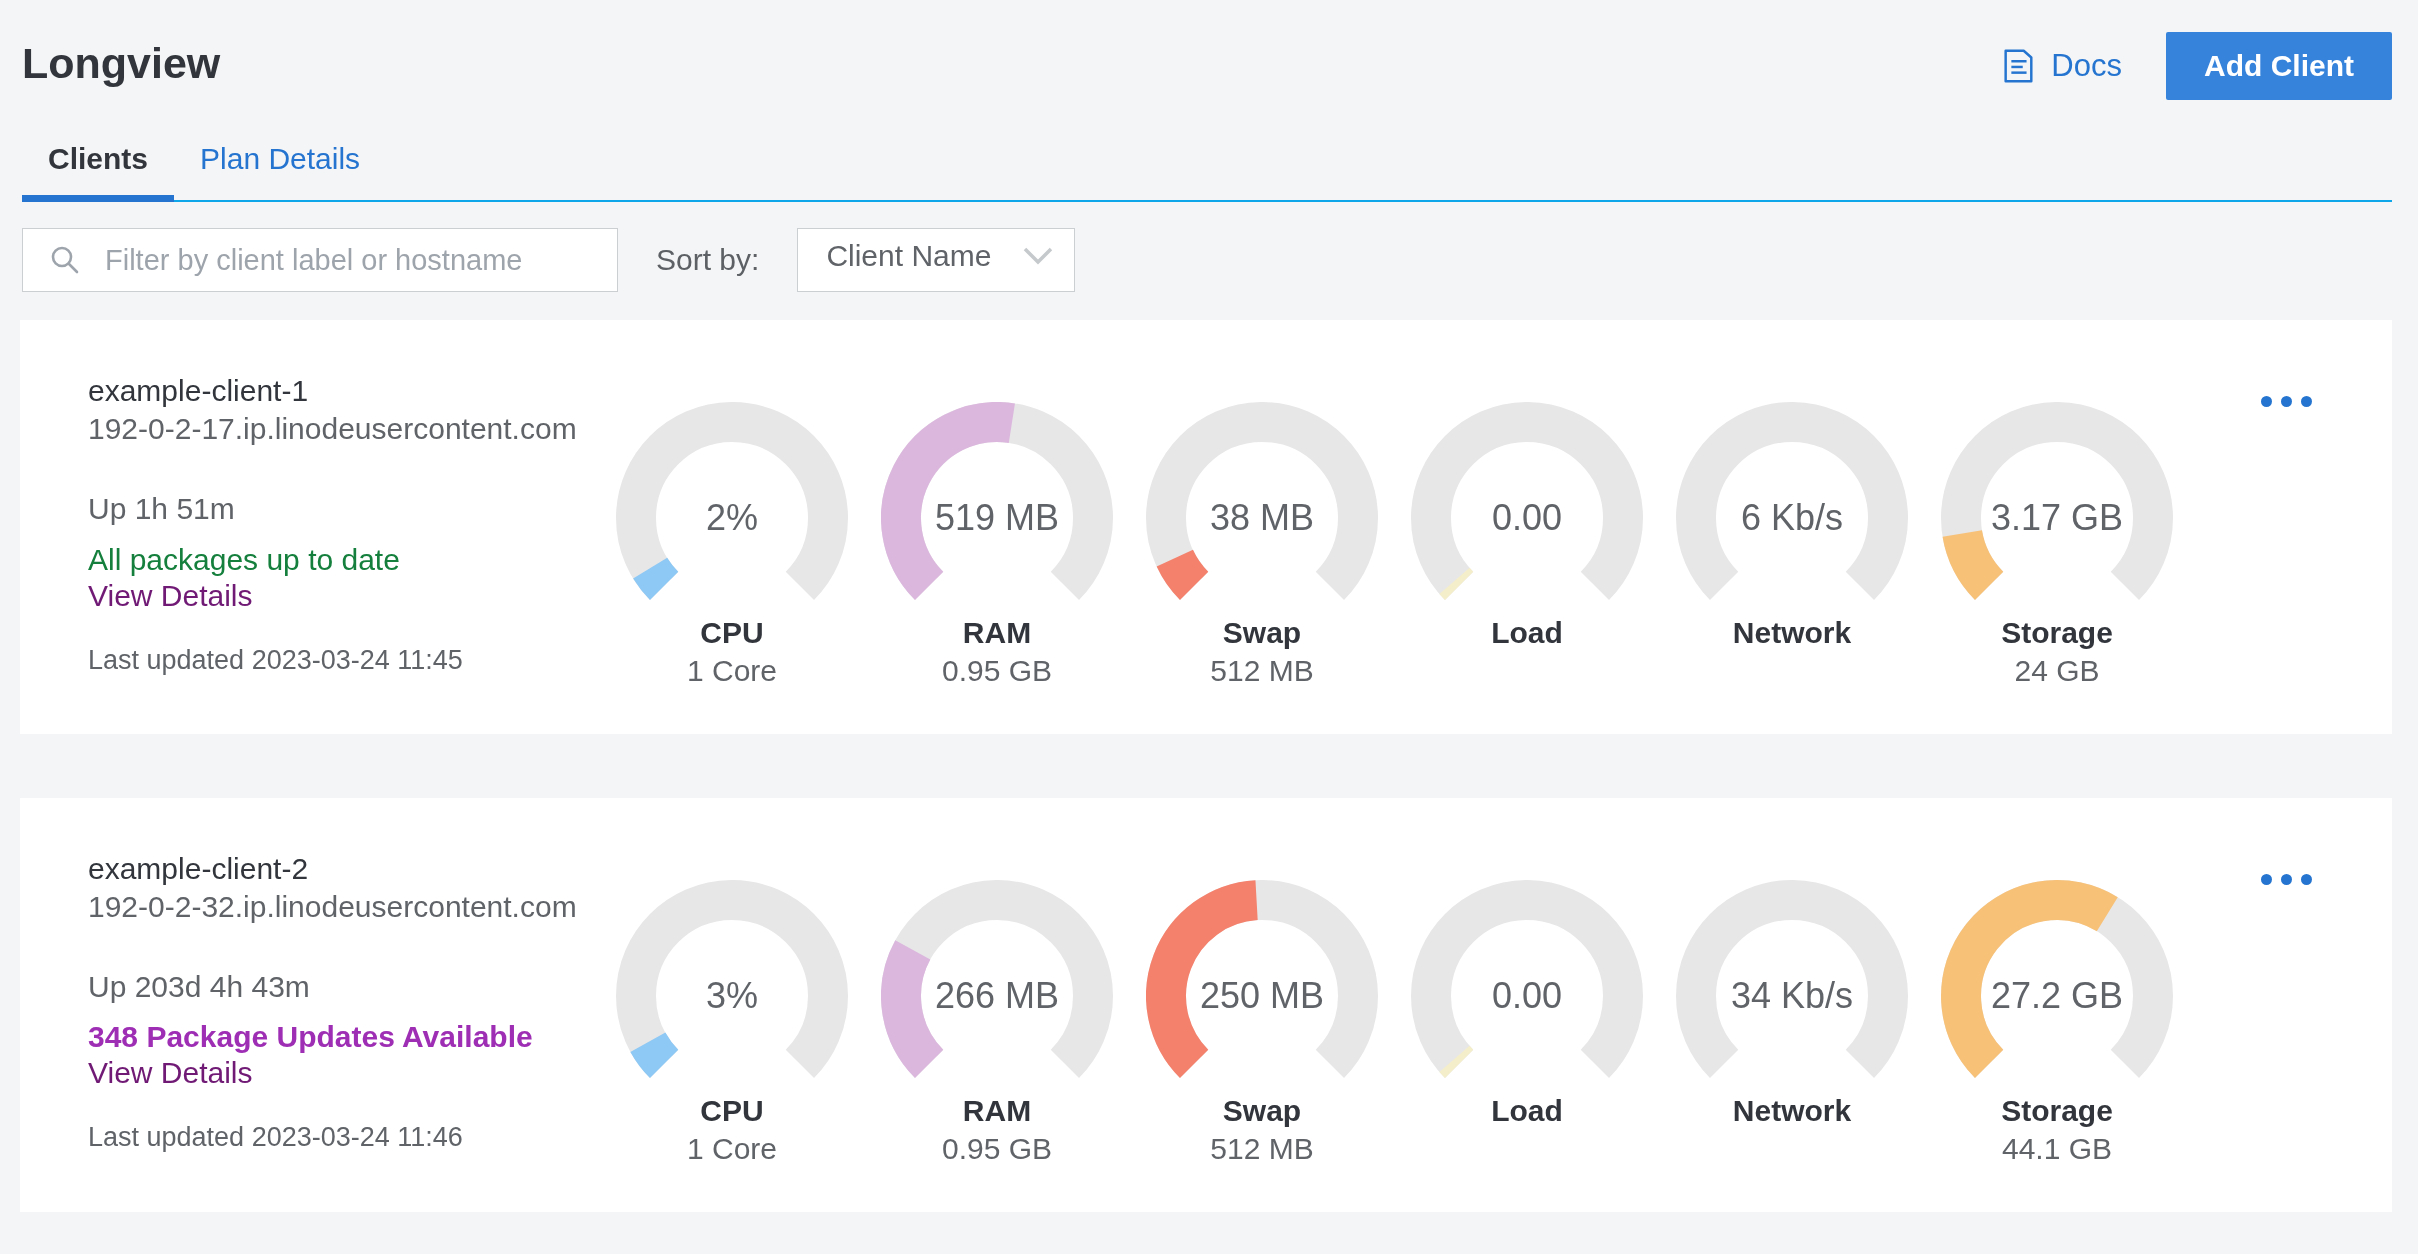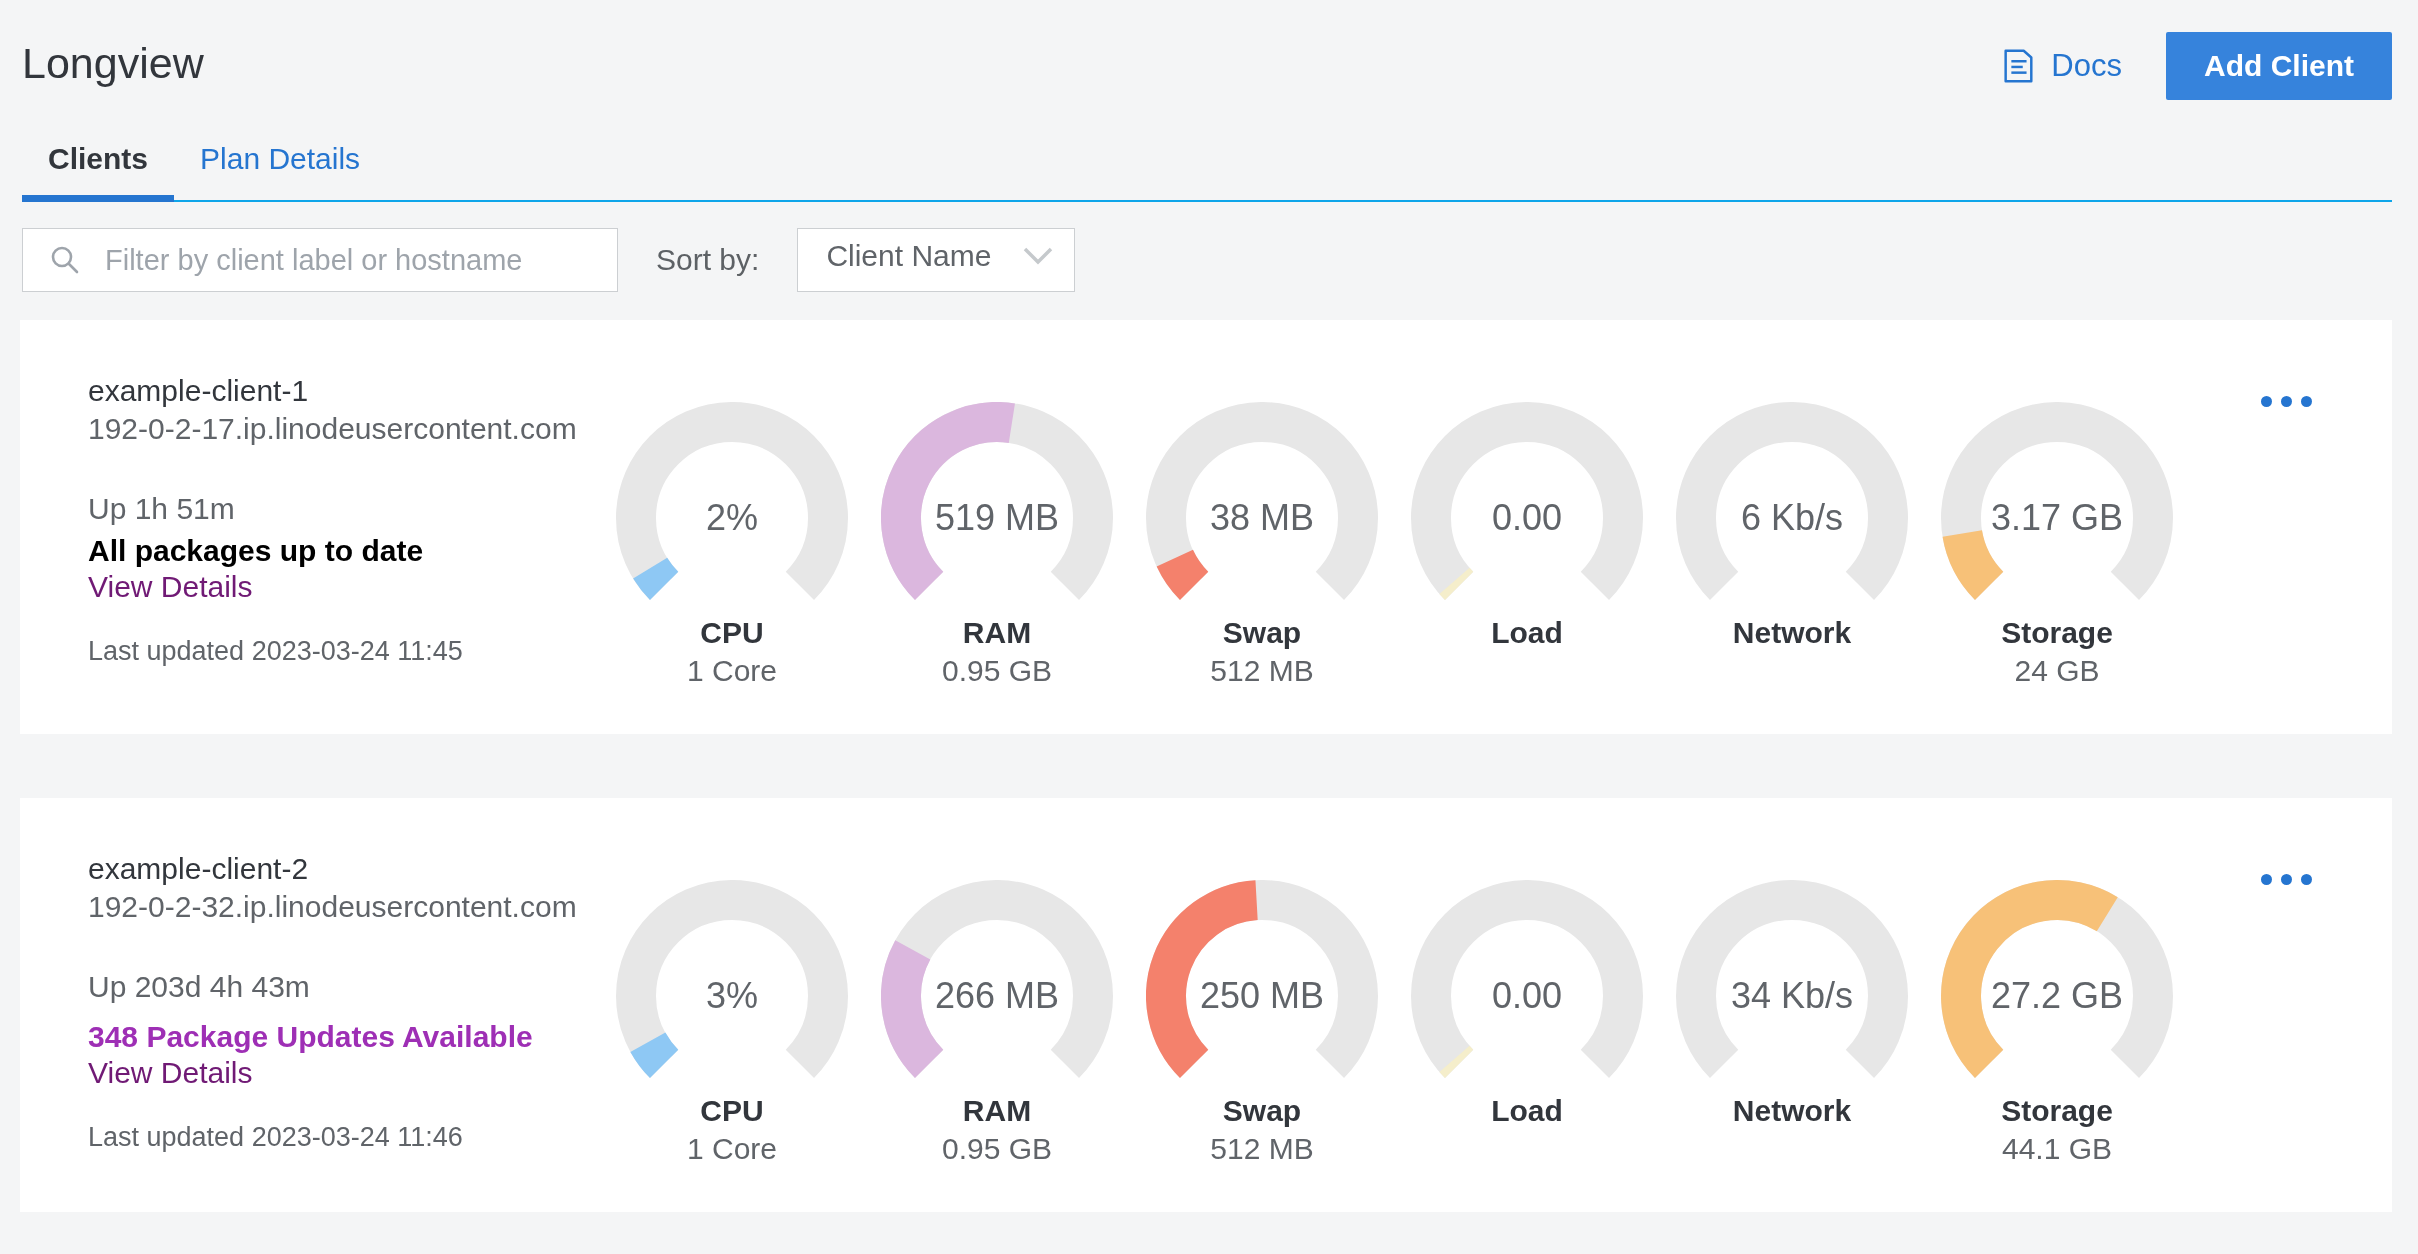--- a/index.html
+++ b/index.html
@@ -5,21 +5,21 @@
   html,body{margin:0;padding:0;}
   body{
     width:2418px;height:1254px;
     background:#f4f5f6;
     font-family:"Liberation Sans", sans-serif;
     color:#32363c;
     overflow:hidden;
   }
   
   .header{display:flex;justify-content:space-between;align-items:flex-start;margin:30px 26px 0 22px;}
-  .page-title{font-size:43px;font-weight:400;color:#32363c;line-height:66px;}
+  .page-title{font-size:43px;font-weight:700;color:#32363c;line-height:66px;}
   .header-right{display:flex;align-items:center;gap:44px;margin-top:2px;}
   .docs-link{display:flex;align-items:center;gap:14px;color:#2575d0;font-size:31px;cursor:pointer;}
   .btn-primary{
     background:#3683dc;color:#fff;font-size:30px;font-weight:700;
     border:none;border-radius:2px;height:68px;padding:16px 38px;cursor:pointer;
     font-family:"Liberation Sans", sans-serif;
   }
   
   .tabs{display:flex;margin:26px 26px 0 22px;border-bottom:2px solid #0ea5e9;}
   .tab{position:relative;font-size:30px;color:#2575d0;padding:16px 26px 24px;cursor:pointer;}
@@ -33,21 +33,21 @@
   .sort-label{margin-left:38px;font-size:30px;color:#5d6165;}
   .select-box{display:flex;align-items:center;justify-content:space-between;margin-left:38px;width:278px;height:64px;background:#fff;border:1px solid #cccfd2;box-sizing:border-box;padding:0 20px 8px 28px;cursor:pointer;}
   .select-box .select-value{font-size:30px;color:#606469;}
   
   .cards{margin:28px 26px 0 20px;}
   .card{background:#fff;display:flex;align-items:flex-start;padding:52px 70px 44px 68px;margin-bottom:64px;box-sizing:border-box;}
   .client-info{width:528px;flex-shrink:0;}
   .client-name{font-size:30px;font-weight:400;color:#32363c;line-height:38px;}
   .client-host{font-size:30px;color:#606469;line-height:38px;margin-bottom:42px;}
   .client-uptime{font-size:30px;color:#606469;line-height:38px;}
-  .client-packages{font-size:30px;color:#000000;line-height:38px;margin-top:4px;font-weight:bold;}
+  .client-packages{font-size:30px;color:#15803d;line-height:38px;margin-top:13px;}
   .client-packages.alert{font-weight:700;margin-top:12px;}
   .view-details{display:inline-block;font-size:30px;color:#701a75;cursor:pointer;}
   .last-updated{font-size:27px;color:#606469;margin-top:32px;}
   
   .gauges-row{display:flex;gap:33px;margin-top:30px;}
   .gauge{width:232px;text-align:center;}
   .gauge-wrap{position:relative;width:232px;height:206px;}
   .gauge-value{position:absolute;left:0;right:0;top:116px;transform:translateY(-50%);font-size:36px;color:#606469;}
   .gauge-label{font-size:30px;font-weight:700;color:#32363c;line-height:38px;margin-top:6px;}
   .gauge-sub{font-size:30px;color:#606469;line-height:38px;}

